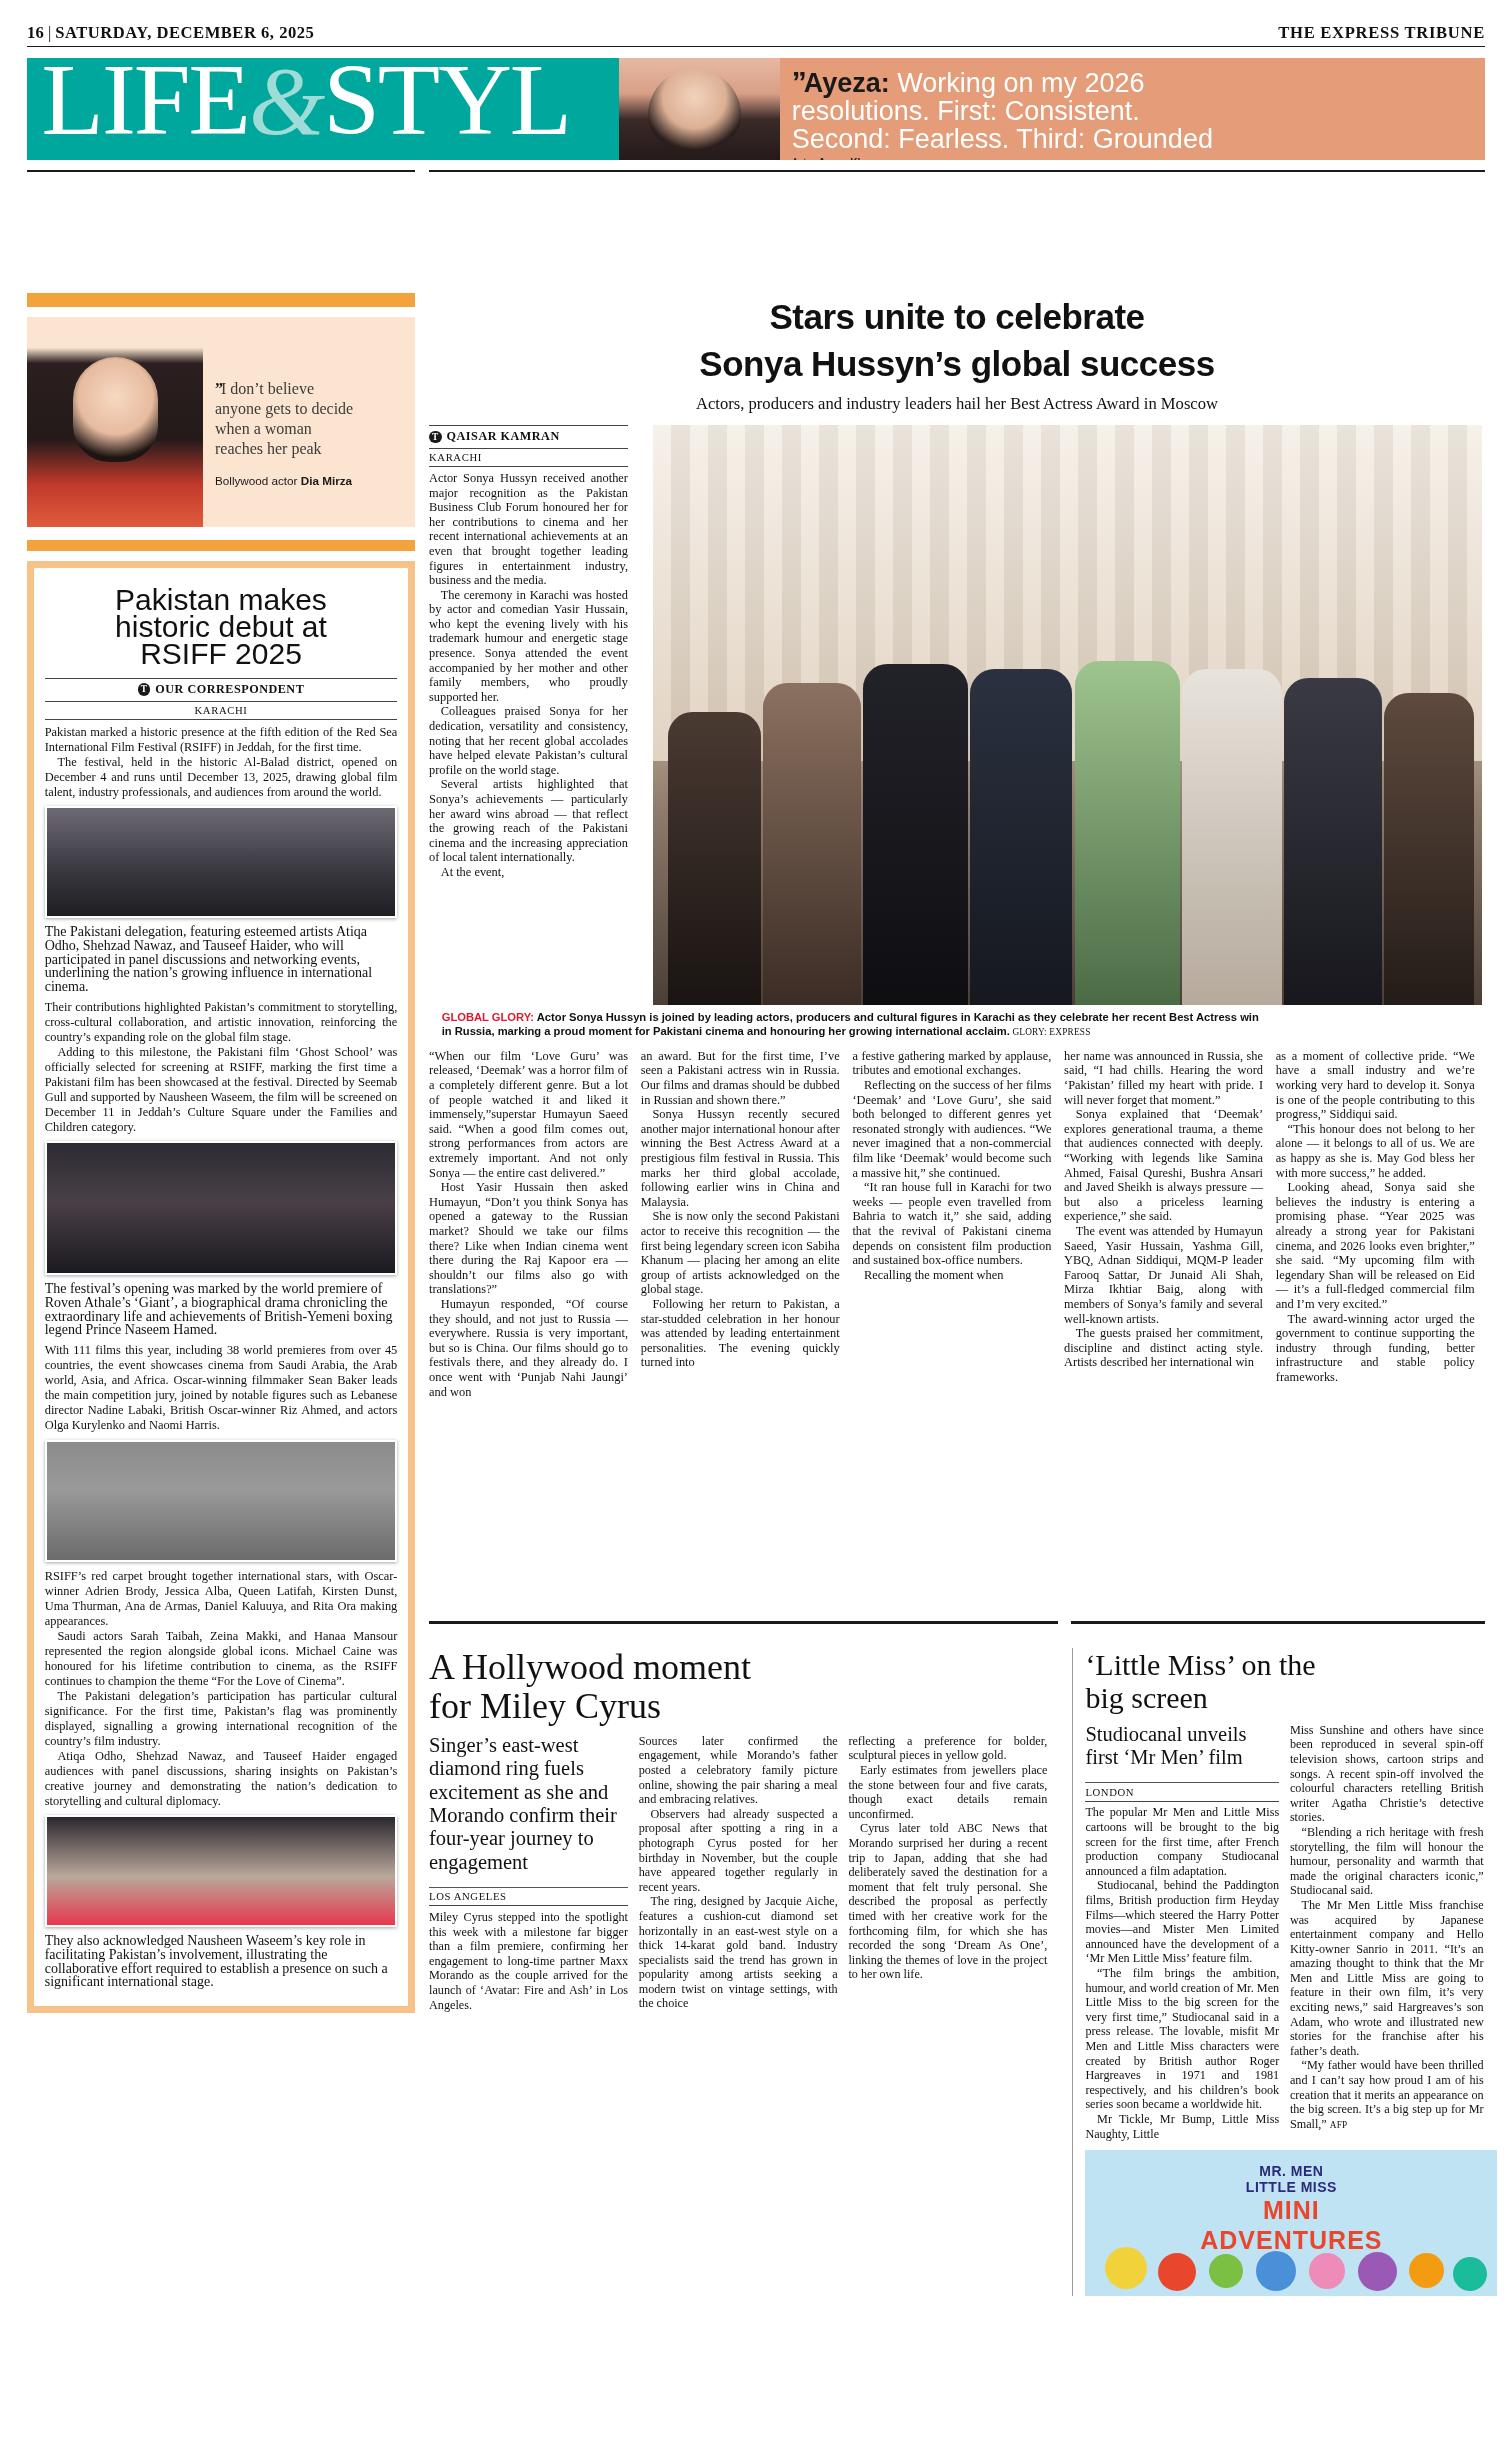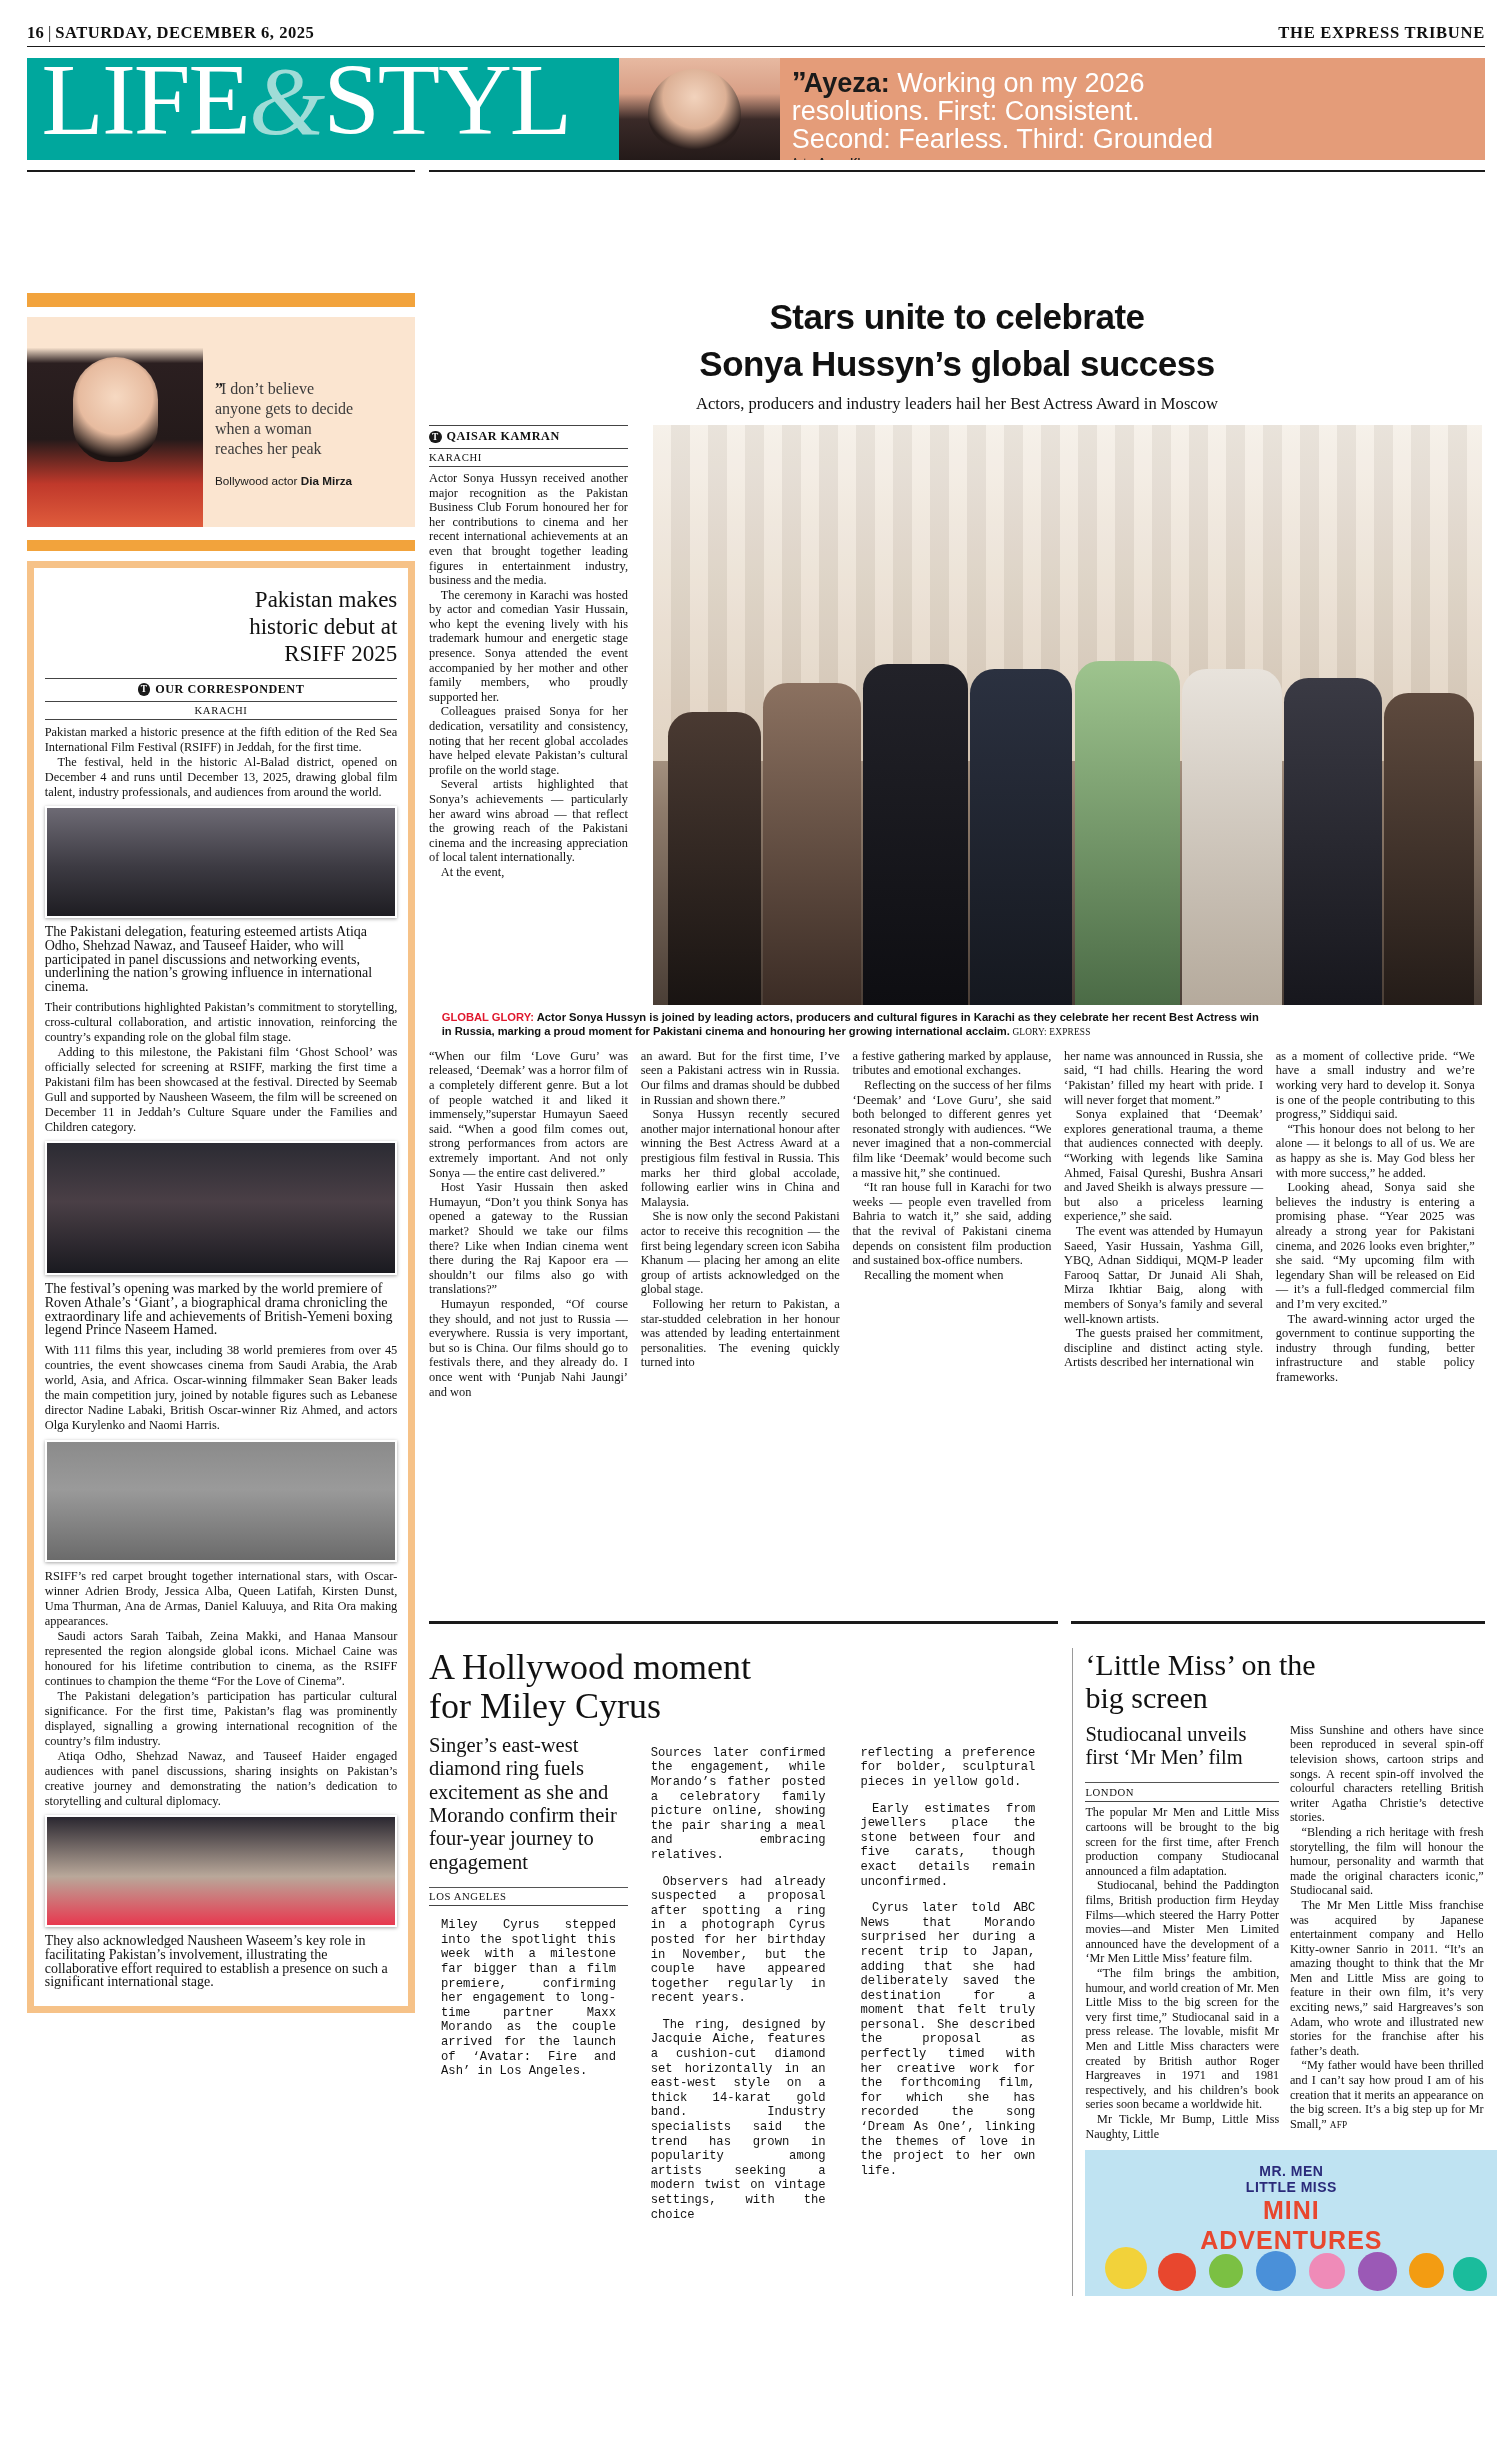--- a/index.html
+++ b/index.html
@@ -93,22 +93,22 @@
   .qc-credit b { font-weight:bold; }
 
   .orange-bar2 { margin-top:12.7px; height:10.7px; background:#F2A33C; width:388px; }
 
   
   .sidestory {
     margin-top:10.7px; width:388px; border:7.8px solid #F6C288; background:#ffffff;
     padding:8.8px 10.7px 10.7px 10.7px;
   }
   .ss-head {
-    text-align:right; font-size:23px; line-height:27px; font-weight:normal;
-    font-family:Liberation Serif, serif; margin:8.8px 0 10.7px 0;
+    text-align:center; font-size:30px; line-height:27px; font-weight:normal;
+    font-family:Liberation Sans, sans-serif; margin:8.8px 0 10.7px 0;
   }
   .byline-wrap { border-top:0.7px solid #444; border-bottom:0.7px solid #444; padding:3.4px 0; text-align:center;}
   .byline { font-size:12.2px; letter-spacing:0.5px; font-weight:bold; display:flex; align-items:center; justify-content:center; gap:4.9px;}
   .tmark {
     display:inline-block; width:12.7px; height:12.7px; border-radius:50%;
     background:#1a1a1a; color:#fff; font-size:9.3px; line-height:12.7px; text-align:center;
     font-family:"Liberation Serif", serif; font-weight:bold;
   }
   .dateline-wrap { border-bottom:0.7px solid #444; padding:2.4px 0 2.9px; text-align:center;}
   .dateline { font-size:10.7px; letter-spacing:0.6px; }
@@ -176,21 +176,21 @@
     position:absolute; left:293px; top:205px; width:161px; height:161px;
     border:4.9px solid #D5232B; border-radius:50%;
     background: radial-gradient(circle at 42% 45%, #f0dcc9 0 45%, #d9b79c 62%, #8b6450 100%);
   }
   .mp-ring {
     position:absolute; left:73px; top:73px; width:34px; height:25px; border-radius:50%;
     border:4.4px solid #e8c86a;
   }
   .milley-cols { display:flex; gap:10.7px; margin-top:7.8px;}
   .mcolb { width:199px; }
-  .mcolb p { margin:12px; font-size:12.2px; line-height:14.6px; text-align:justify; font-family:Liberation Mono, monospace;}
+  .mcolb p { margin:0; font-size:12.2px; line-height:14.6px; text-align:justify; font-family:Liberation Serif, serif;}
   .mcolb p + p { text-indent:11.7px; }
   .sub-head { font-size:20.5px; line-height:23.4px; font-family:"Liberation Serif", serif; }
 
   .littlemiss { width:412px; border-left:1px solid #9a9a9a; padding-left:12.7px;}
   .lm-head { font-size:30px; line-height:33px; font-family:"Liberation Serif", serif;}
   .lm-cols { display:flex; gap:10.7px; margin-top:8.8px;}
   .lcol { width:194px; }
   .lcol p { margin:0; font-size:12.2px; line-height:14.6px; text-align:justify; font-family:"Liberation Serif",serif;}
   .lcol p + p { text-indent:11.7px; }
   .lm-art {

